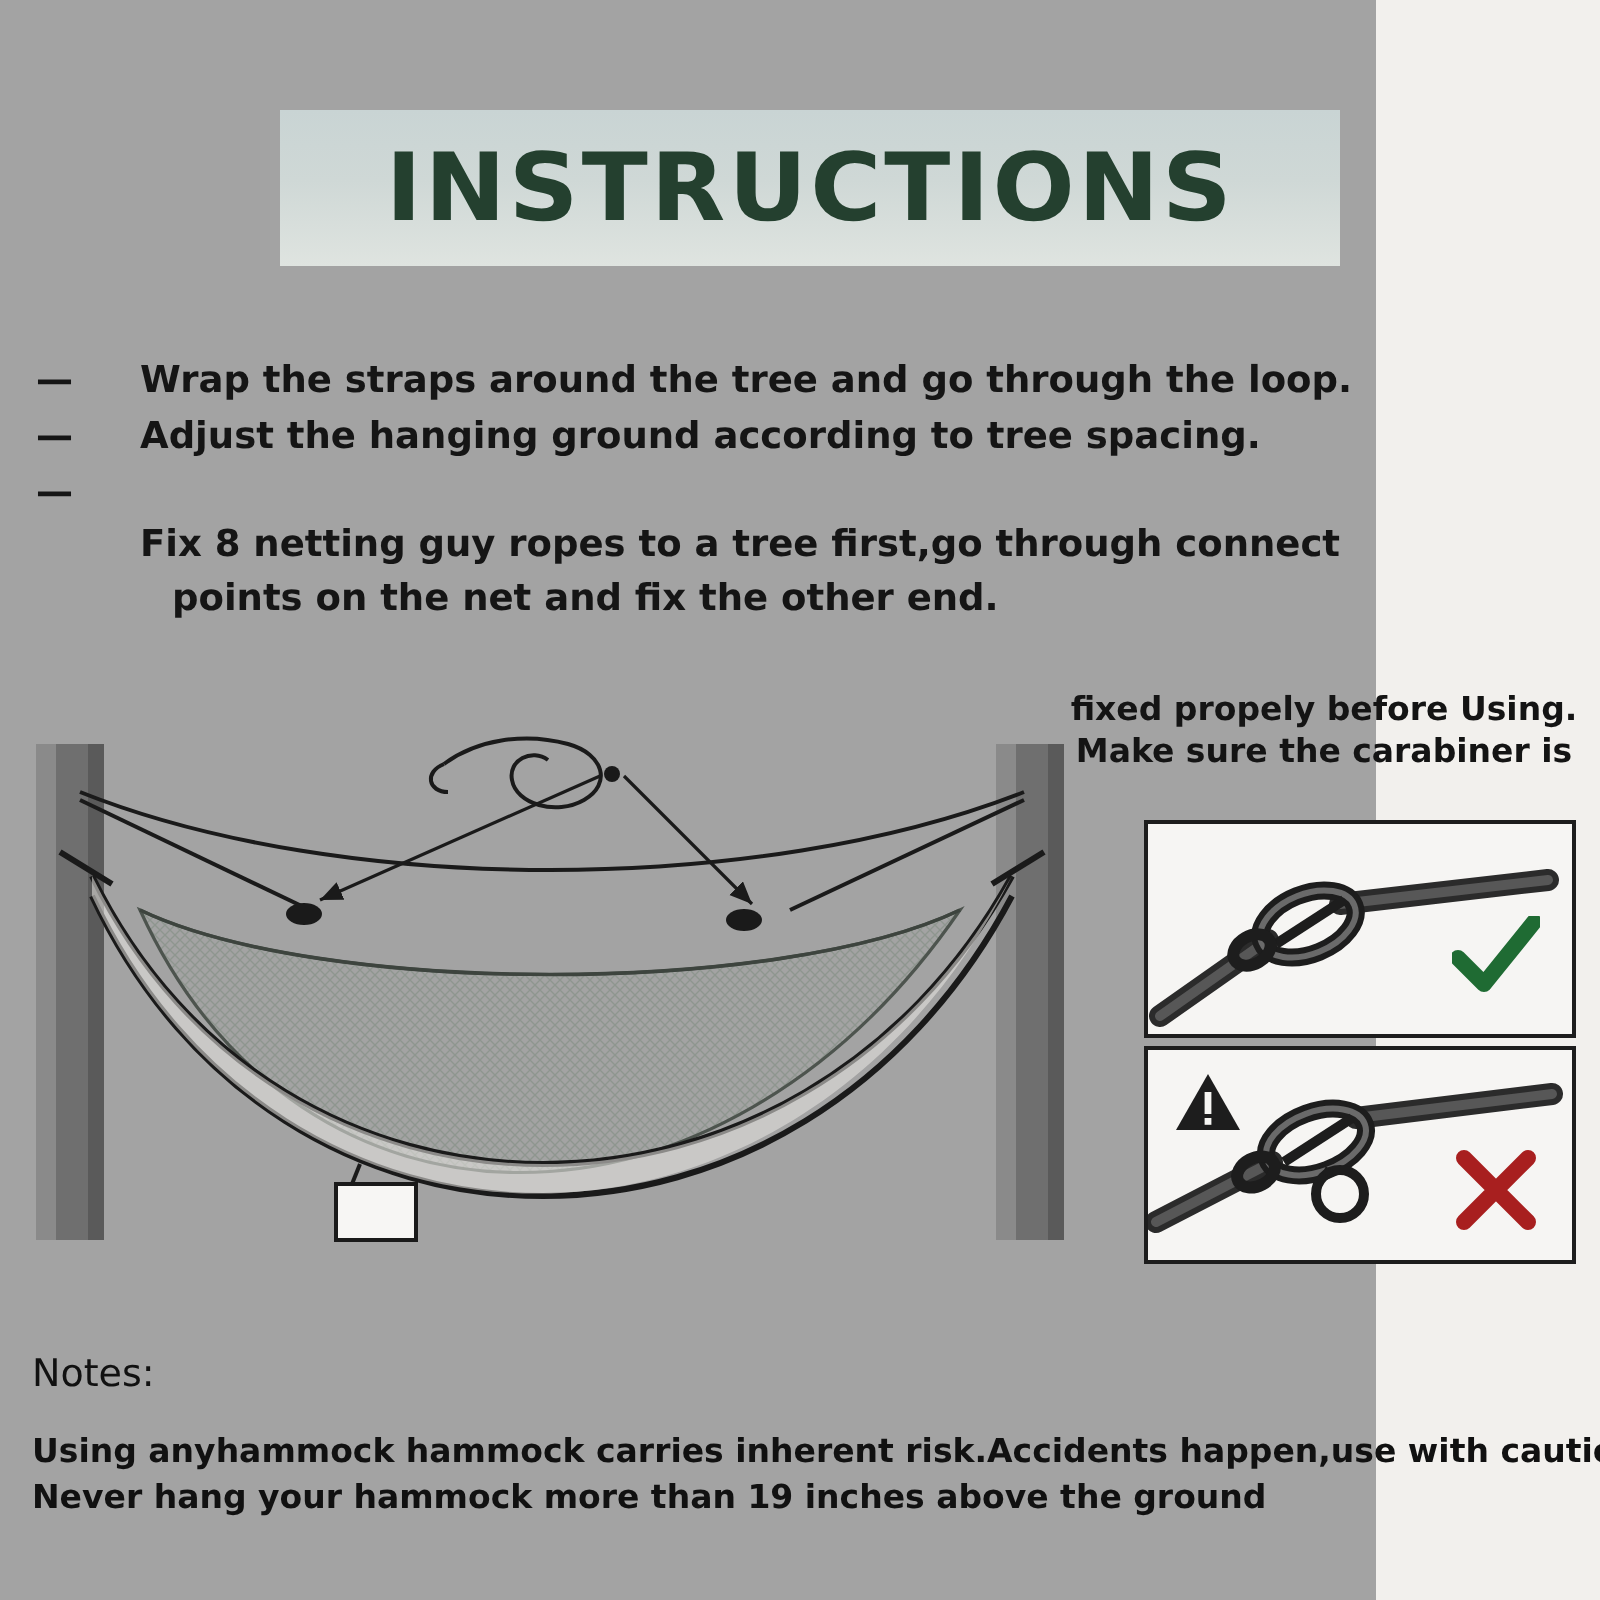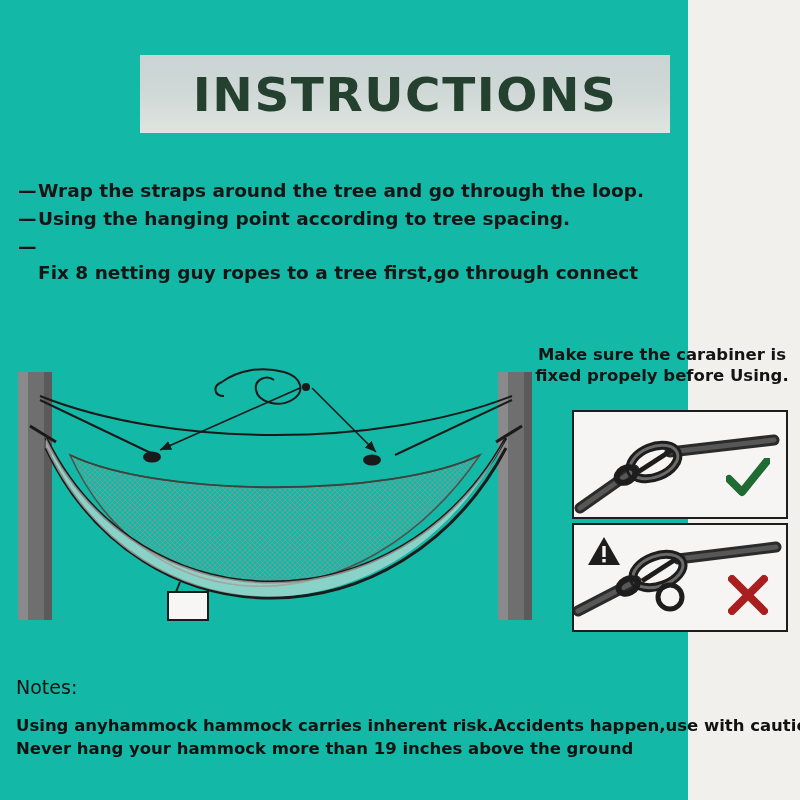--- a/index.html
+++ b/index.html
@@ -11,21 +11,21 @@
     height: 800px;
     background: #f2f0ed;
     font-family: "Liberation Sans", sans-serif;
     overflow: hidden;
     position: relative;
   }
   .page {
     position: relative;
     width: 688px;
     height: 800px;
-    background: #14b8a6;
+    background: #a3a3a3;
   }
 
   
   .title-banner {
     position: absolute;
     left: 140px;
     top: 55px;
     width: 530px;
     height: 78px;
     background: linear-gradient(180deg, #c9d4d4 0%, #cfd8d6 45%, #dfe4e0 100%);
@@ -62,20 +62,21 @@
     margin-bottom: 1px;
   }
   .instr-dash {
     width: 20px;
     flex: 0 0 20px;
     font-weight: bold;
   }
   .instr-text {
     flex: 1 1 auto;
     white-space: pre-line;
+    margin-left: 32px;
   }
   .instr-text .cont {
     display: block;
     padding-left: 16px;
   }
 
   
   .cara-heading {
     position: absolute;
     left: 528px;
@@ -162,33 +163,34 @@
     <div class="title-text">INSTRUCTIONS</div>
   </div>
 
   <div class="instructions">
     <div class="instr-row">
       <span class="instr-dash">—</span>
       <span class="instr-text">Wrap the straps around the tree and go through the loop.</span>
     </div>
     <div class="instr-row">
       <span class="instr-dash">—</span>
-      <span class="instr-text">Using the hanging point according to tree spacing.</span>
+      <span class="instr-text">Adjust the hanging ground according to tree spacing.</span>
     </div>
     <div class="instr-row">
       <span class="instr-dash">—</span>
       <span class="instr-text">
         <span>Fix 8 netting guy ropes to a tree first,go through connect</span>
+        <span class="cont">points on the net and fix the other end.</span>
       </span>
     </div>
   </div>
 
   <div class="cara-heading">
+    <div>fixed propely before Using.</div>
     <div>Make sure the carabiner is</div>
-    <div>fixed propely before Using.</div>
   </div>
 
   <div class="cara-panel" id="cara-panel-correct">
     <svg width="212" height="105" viewBox="0 0 212 105">
 
       <path d="M6 96 L60 58" stroke="#2b2b2b" stroke-width="11" fill="none" stroke-linecap="round"></path>
       <path d="M6 96 L60 58" stroke="#575757" stroke-width="5" fill="none" stroke-linecap="round"></path>
 
       <path d="M96 40 L200 28" stroke="#2b2b2b" stroke-width="11" fill="none" stroke-linecap="round"></path>
       <path d="M96 40 L200 28" stroke="#575757" stroke-width="5" fill="none" stroke-linecap="round"></path>

